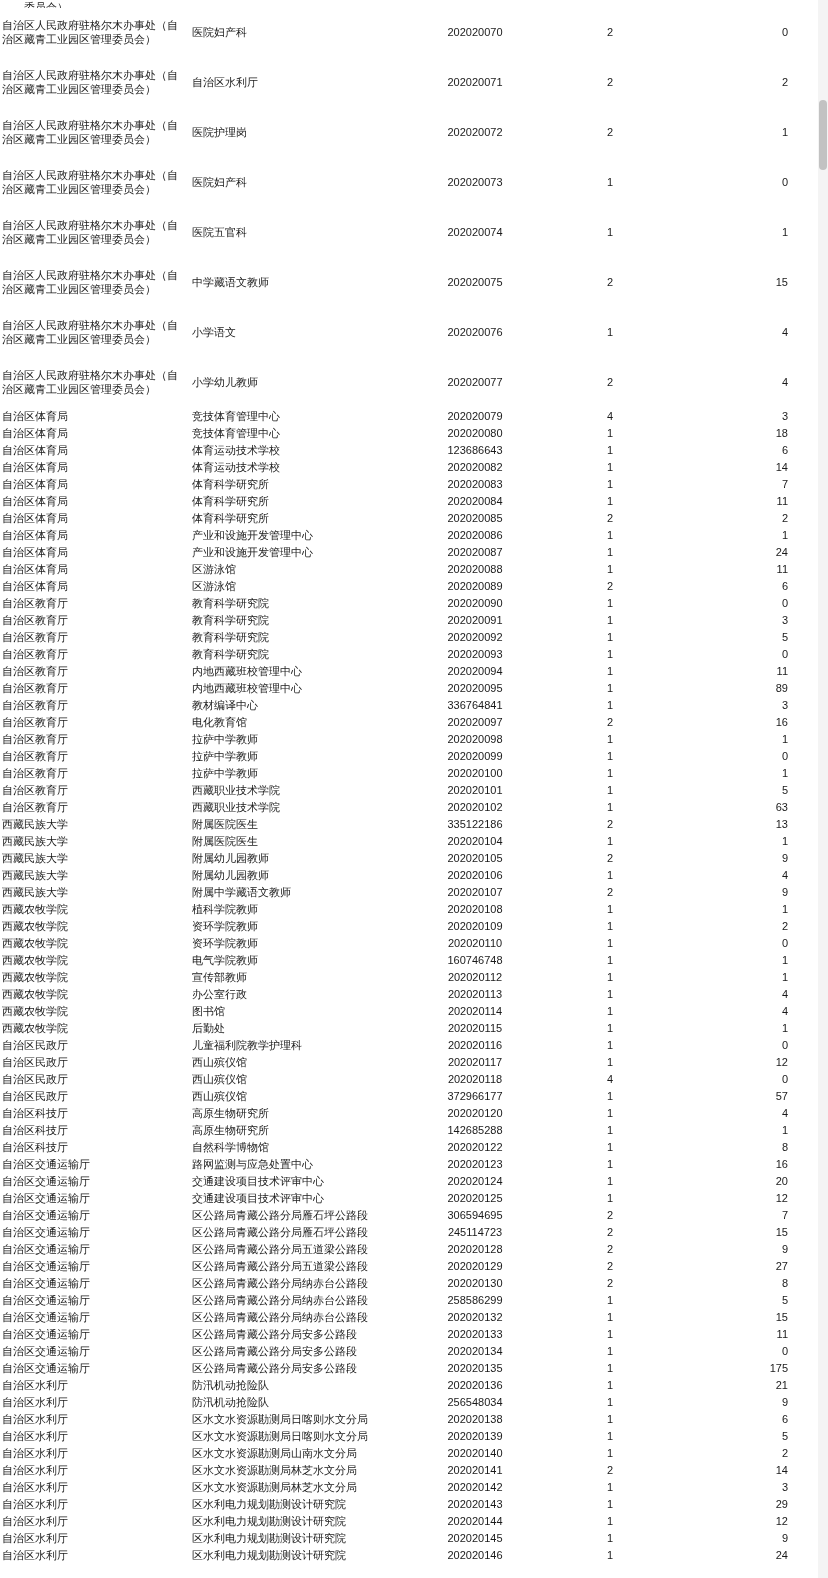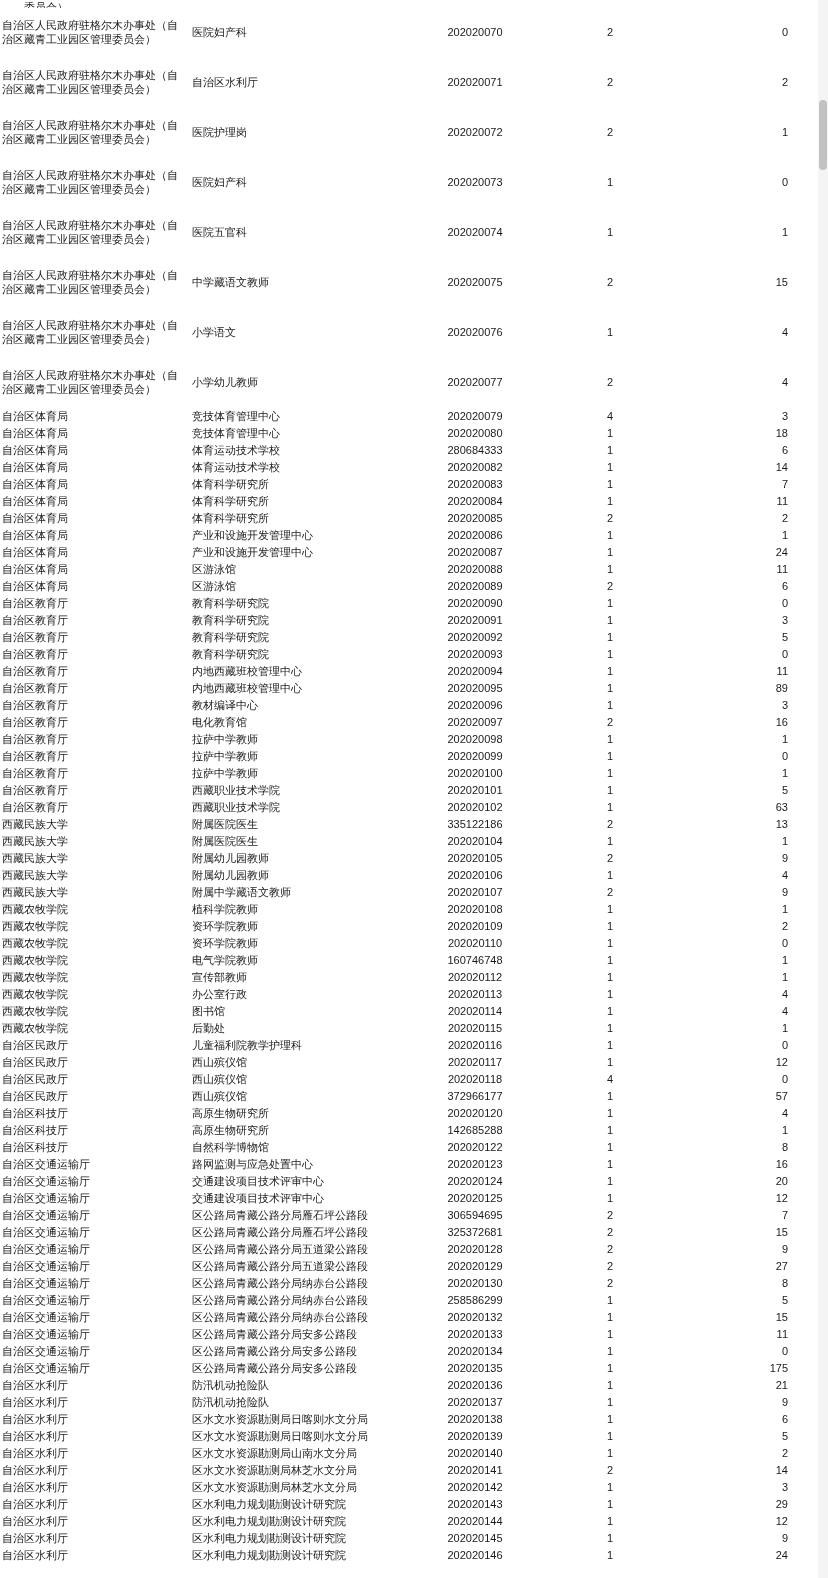--- a/index.html
+++ b/index.html
@@ -156,21 +156,21 @@
         <tr class="short">
           <td class="unit">自治区体育局</td>
           <td class="post">竞技体育管理中心</td>
           <td class="code">202020080</td>
           <td class="plan">1</td>
           <td class="apply">18</td>
         </tr>
         <tr class="short">
           <td class="unit">自治区体育局</td>
           <td class="post">体育运动技术学校</td>
-          <td class="code">280684333</td>
+          <td class="code">123686643</td>
           <td class="plan">1</td>
           <td class="apply">6</td>
         </tr>
         <tr class="short">
           <td class="unit">自治区体育局</td>
           <td class="post">体育运动技术学校</td>
           <td class="code">202020082</td>
           <td class="plan">1</td>
           <td class="apply">14</td>
         </tr>
@@ -261,21 +261,21 @@
         <tr class="short">
           <td class="unit">自治区教育厅</td>
           <td class="post">内地西藏班校管理中心</td>
           <td class="code">202020095</td>
           <td class="plan">1</td>
           <td class="apply">89</td>
         </tr>
         <tr class="short">
           <td class="unit">自治区教育厅</td>
           <td class="post">教材编译中心</td>
-          <td class="code">202020096</td>
+          <td class="code">336764841</td>
           <td class="plan">1</td>
           <td class="apply">3</td>
         </tr>
         <tr class="short">
           <td class="unit">自治区教育厅</td>
           <td class="post">电化教育馆</td>
           <td class="code">202020097</td>
           <td class="plan">2</td>
           <td class="apply">16</td>
         </tr>
@@ -478,21 +478,21 @@
         <tr class="short">
           <td class="unit">自治区交通运输厅</td>
           <td class="post">区公路局青藏公路分局雁石坪公路段</td>
           <td class="code">306594695</td>
           <td class="plan">2</td>
           <td class="apply">7</td>
         </tr>
         <tr class="short">
           <td class="unit">自治区交通运输厅</td>
           <td class="post">区公路局青藏公路分局雁石坪公路段</td>
-          <td class="code">325372681</td>
+          <td class="code">245114723</td>
           <td class="plan">2</td>
           <td class="apply">15</td>
         </tr>
         <tr class="short">
           <td class="unit">自治区交通运输厅</td>
           <td class="post">区公路局青藏公路分局五道梁公路段</td>
           <td class="code">202020128</td>
           <td class="plan">2</td>
           <td class="apply">9</td>
         </tr>
@@ -548,21 +548,21 @@
         <tr class="short">
           <td class="unit">自治区水利厅</td>
           <td class="post">防汛机动抢险队</td>
           <td class="code">202020136</td>
           <td class="plan">1</td>
           <td class="apply">21</td>
         </tr>
         <tr class="short">
           <td class="unit">自治区水利厅</td>
           <td class="post">防汛机动抢险队</td>
-          <td class="code">202020137</td>
+          <td class="code">256548034</td>
           <td class="plan">1</td>
           <td class="apply">9</td>
         </tr>
         <tr class="short">
           <td class="unit">自治区水利厅</td>
           <td class="post">区水文水资源勘测局日喀则水文分局</td>
           <td class="code">202020138</td>
           <td class="plan">1</td>
           <td class="apply">6</td>
         </tr>

